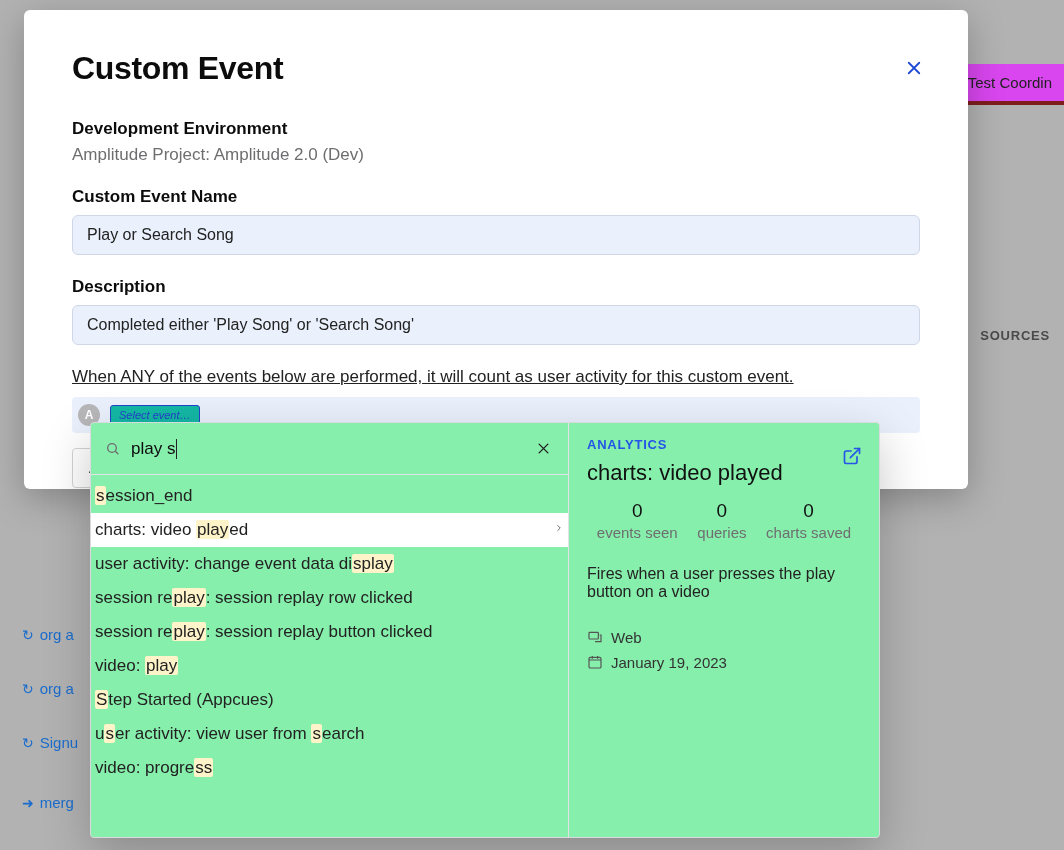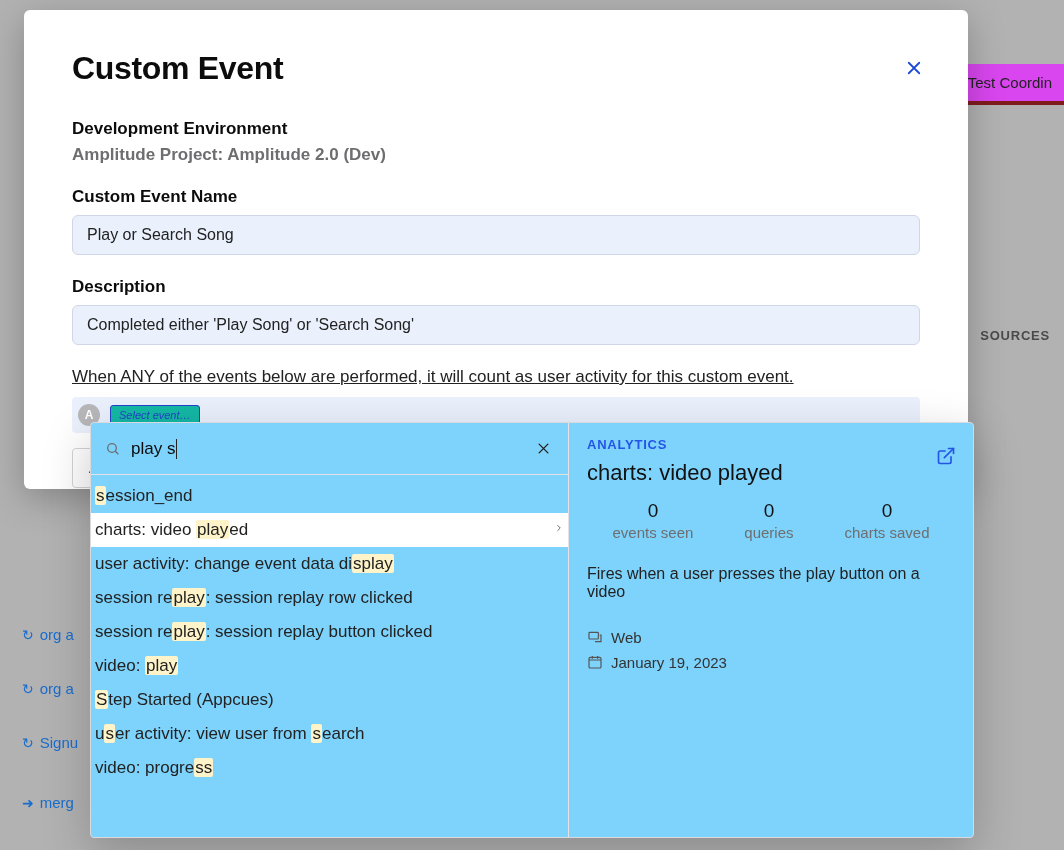--- a/index.html
+++ b/index.html
@@ -86,21 +86,20 @@
   .section-label {
     font-size: 17px;
     font-weight: 700;
     margin-bottom: 6px;
     margin-top: 32px;
   }
   .section-sub {
     font-size: 17px;
     color: #6e6e70;
     margin-bottom: 22px;
-    font-weight: bold;
   }
   .field-label {
     font-size: 17px;
     font-weight: 700;
     margin-bottom: 8px;
   }
   .text-input {
     width: 100%;
     height: 40px;
     border: 1px solid #cfd7e6;
@@ -157,23 +156,23 @@
     font-size: 16px;
     color:#222;
     width: 68px;
     overflow:hidden;
   }
   
   .popover {
     position: absolute;
     left: 90px;
     top: 422px;
-    width: 884px;
+    width: 790px;
     height: 416px;
-    background: #7dd3fc;
+    background: #86efac;
     border: 1px solid #dadade;
     border-radius: 4px;
     box-shadow: 0 16px 48px rgba(0,0,0,0.22);
     z-index: 3;
     display:flex;
     overflow:hidden;
   }
   .pop-left {
     flex: 0 0 478px;
     border-right: 1px solid #e3e3e6;

